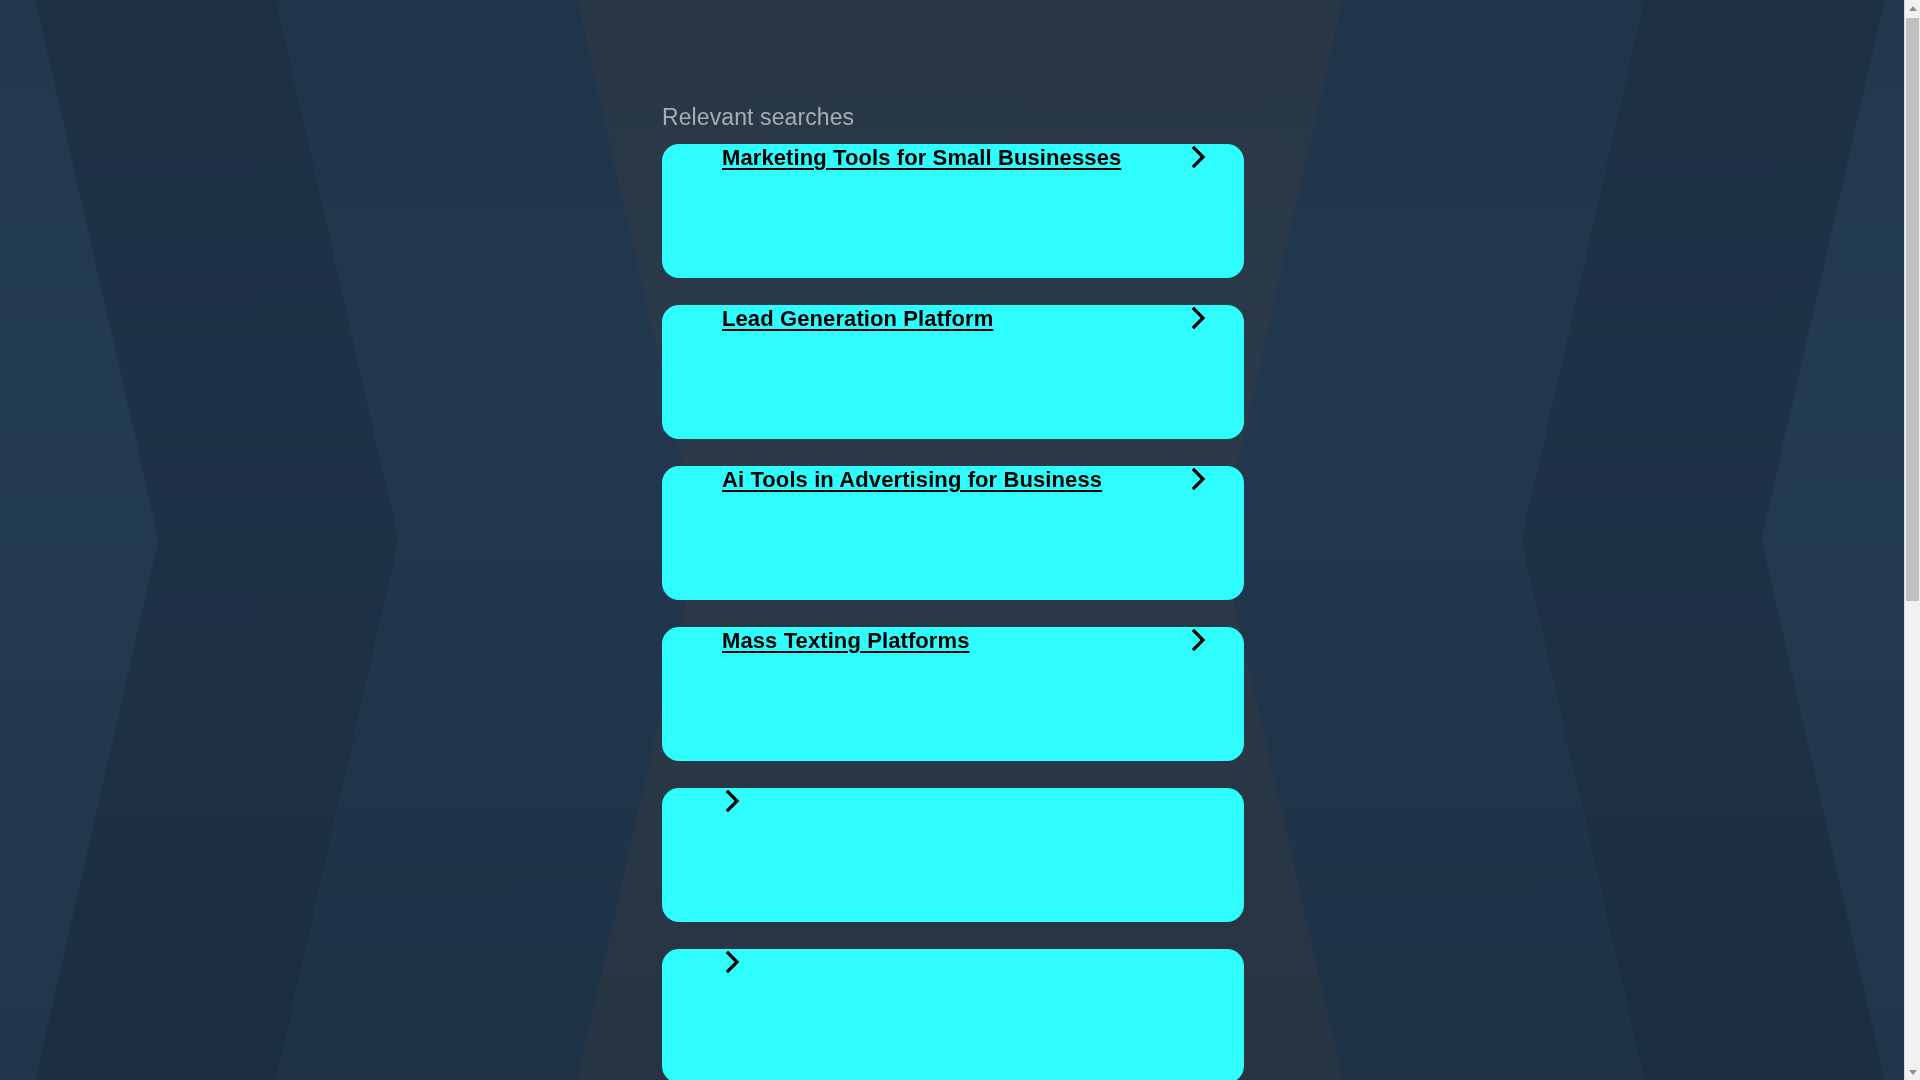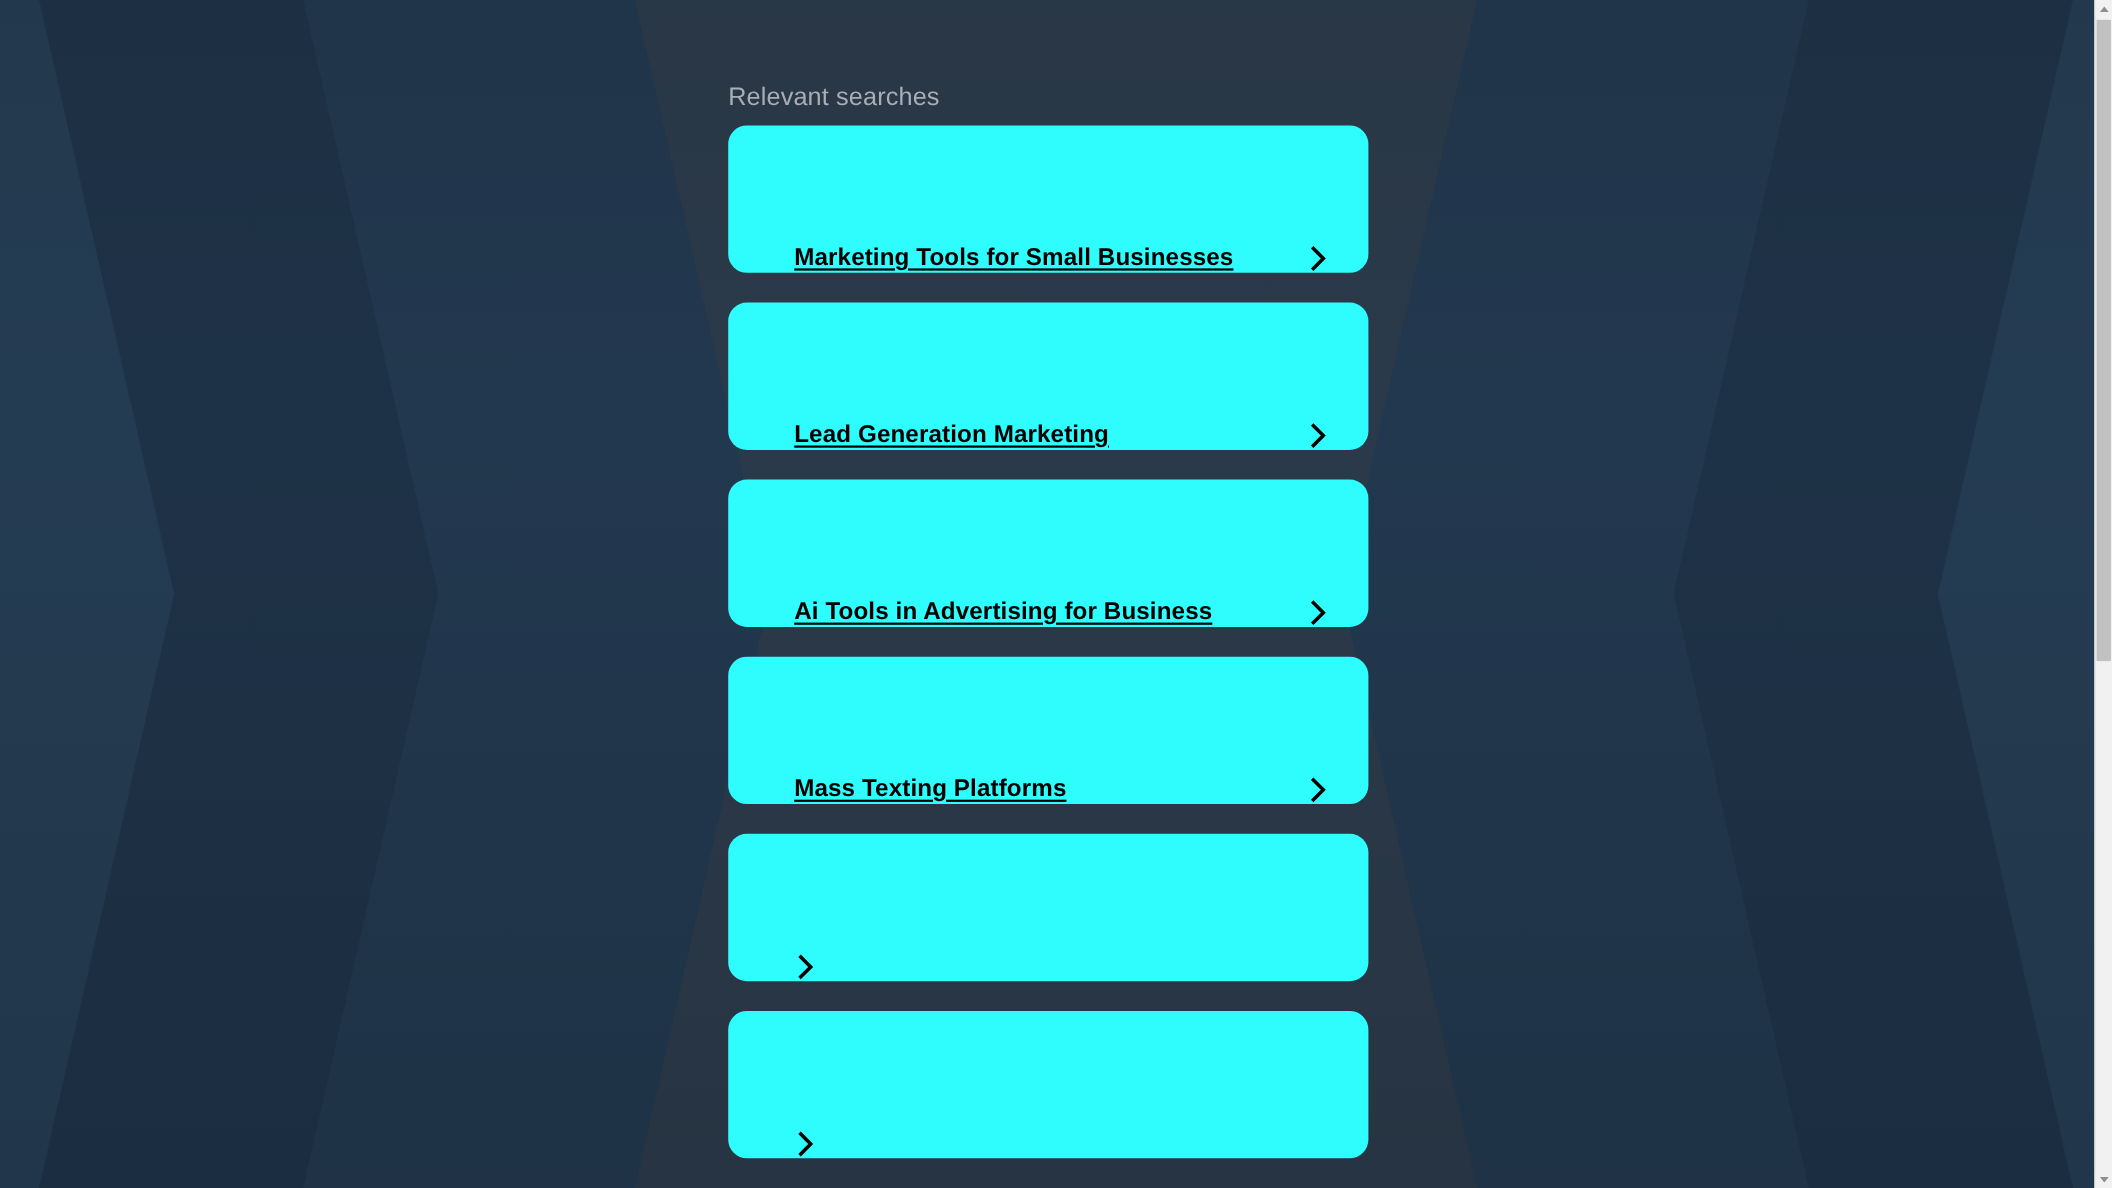--- a/index.html
+++ b/index.html
@@ -68,40 +68,40 @@
     top: 0;
     width: 582px;
     height: 1080px;
   }
 
   .section-title {
     color: #a9adb4;
     font-size: 23px;
     font-weight: 400;
     line-height: 27px;
-    padding-top: 74px;
+    padding-top: 104px;
     margin: 0 0 13px 0;
     letter-spacing: 0.1px;
   }
 
   .card-list {
     display: flex;
     flex-direction: column;
     gap: 27px;
   }
 
   .search-card {
     position: relative;
     width: 582px;
     height: 134px;
     background: #2ffcfc;
     border-radius: 17px;
     box-sizing: border-box;
     display: flex;
-    align-items: flex-end;
+    align-items: flex-start;
     padding: 0 34px 0 60px;
     cursor: pointer;
     flex: 0 0 auto;
   }
 
   .card-label {
     color: #000000;
     font-size: 22px;
     font-weight: 700;
     line-height: 28px;
@@ -186,21 +186,21 @@
       <a class="search-card">
         <span class="card-label">Marketing Tools for Small Businesses</span>
         <span class="chevron-icon">
           <svg viewBox="0 0 22 26" width="22" height="26" aria-hidden="true">
             <path d="M6 4 L15 13 L6 22" fill="none" stroke="#000000" stroke-width="3.2" stroke-linecap="square" stroke-linejoin="miter"></path>
           </svg>
         </span>
       </a>
 
       <a class="search-card">
-        <span class="card-label">Lead Generation Marketing</span>
+        <span class="card-label">Lead Generation Platform</span>
         <span class="chevron-icon">
           <svg viewBox="0 0 22 26" width="22" height="26" aria-hidden="true">
             <path d="M6 4 L15 13 L6 22" fill="none" stroke="#000000" stroke-width="3.2" stroke-linecap="square" stroke-linejoin="miter"></path>
           </svg>
         </span>
       </a>
 
       <a class="search-card">
         <span class="card-label">Ai Tools in Advertising for Business</span>
         <span class="chevron-icon">

